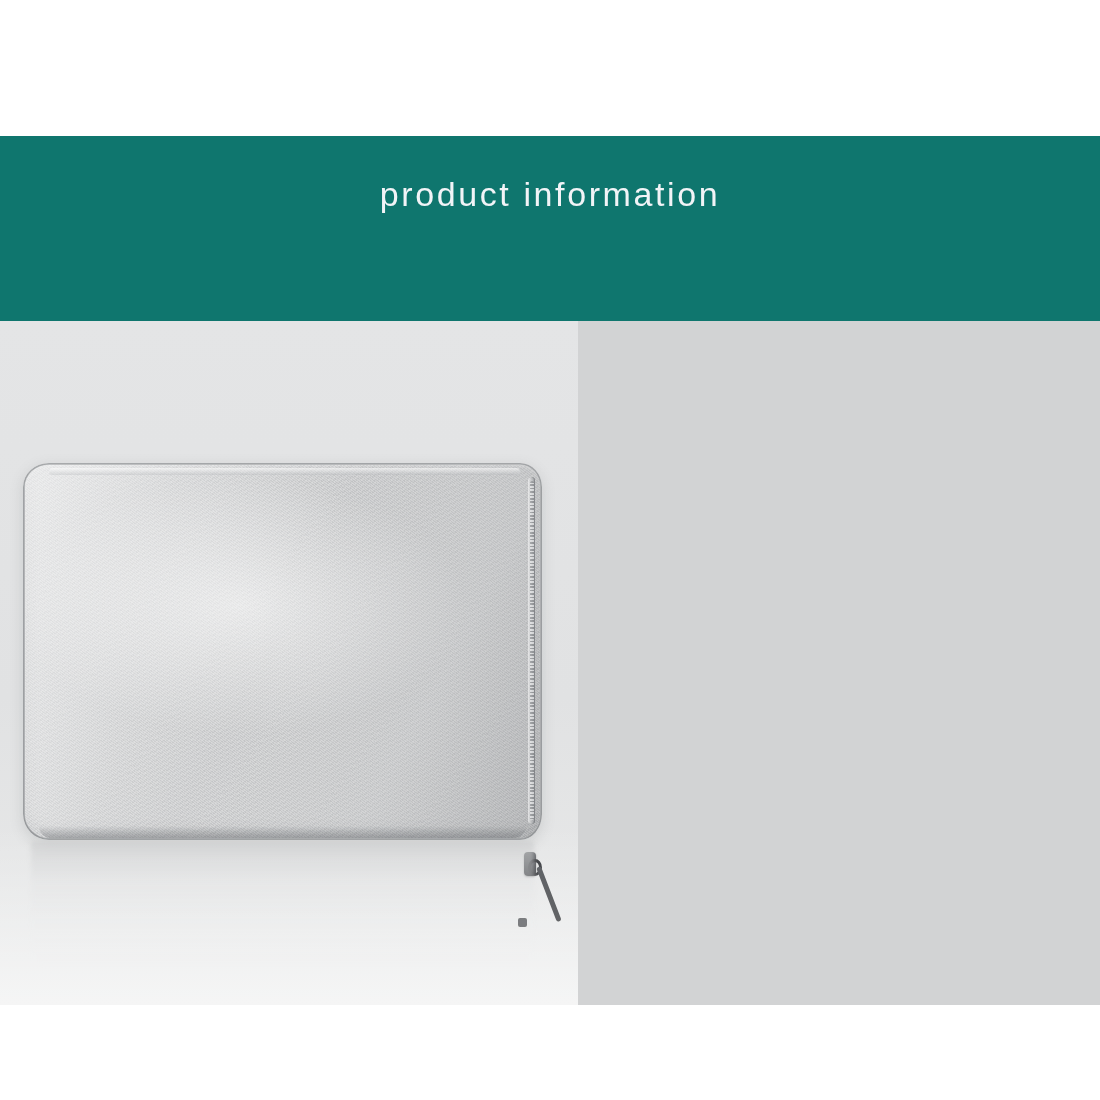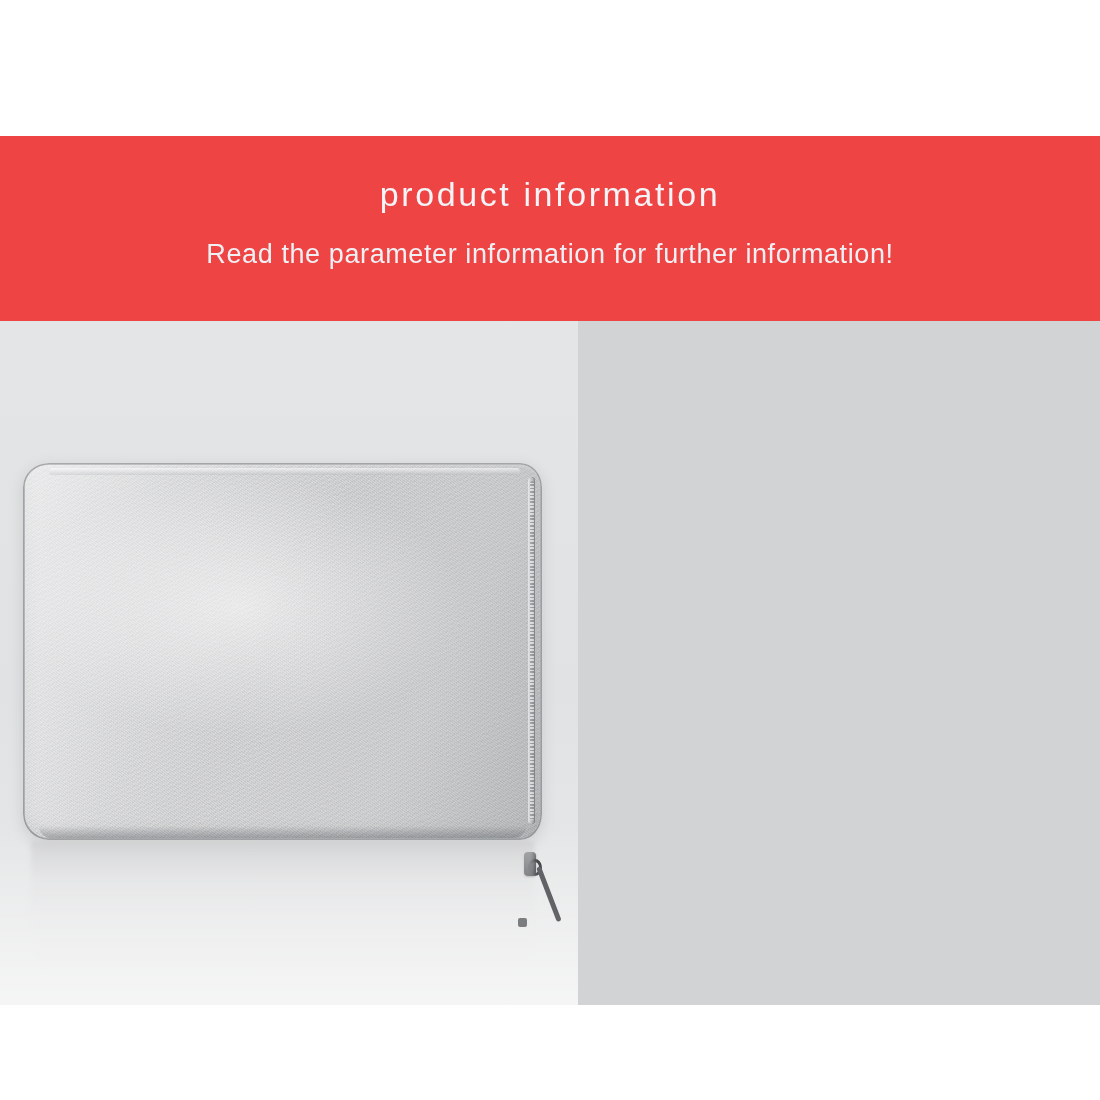--- a/index.html
+++ b/index.html
@@ -19,21 +19,21 @@
     background: #ffffff;
   }
 
   
   .header-band {
     position: absolute;
     left: 0;
     top: 136px;
     width: 1100px;
     height: 185px;
-    background: #ef4444;
+    background: #0f766e;
     display: flex;
     flex-direction: column;
     align-items: center;
     justify-content: flex-start;
     padding-top: 40px;
   }
 
   .header-title {
     color: #f2f4f7;
     font-size: 34px;
@@ -241,21 +241,20 @@
     background: linear-gradient(180deg, rgba(255,255,255,0.00), rgba(255,255,255,0.55));
   }
 </style>
 </head>
 <body>
 
 <div id="page">
 
   <div class="header-band">
     <div class="header-title">product information</div>
-    <div class="header-subtitle">Read the parameter information for further information!</div>
   </div>
 
   <div class="panel-left">
     <div class="product-stage">
 
       <div class="sleeve">
         <div class="sleeve-texture"></div>
         <div class="sleeve-sheen"></div>
         <div class="sleeve-top-seam"></div>
         <div class="zipper-track"></div>

